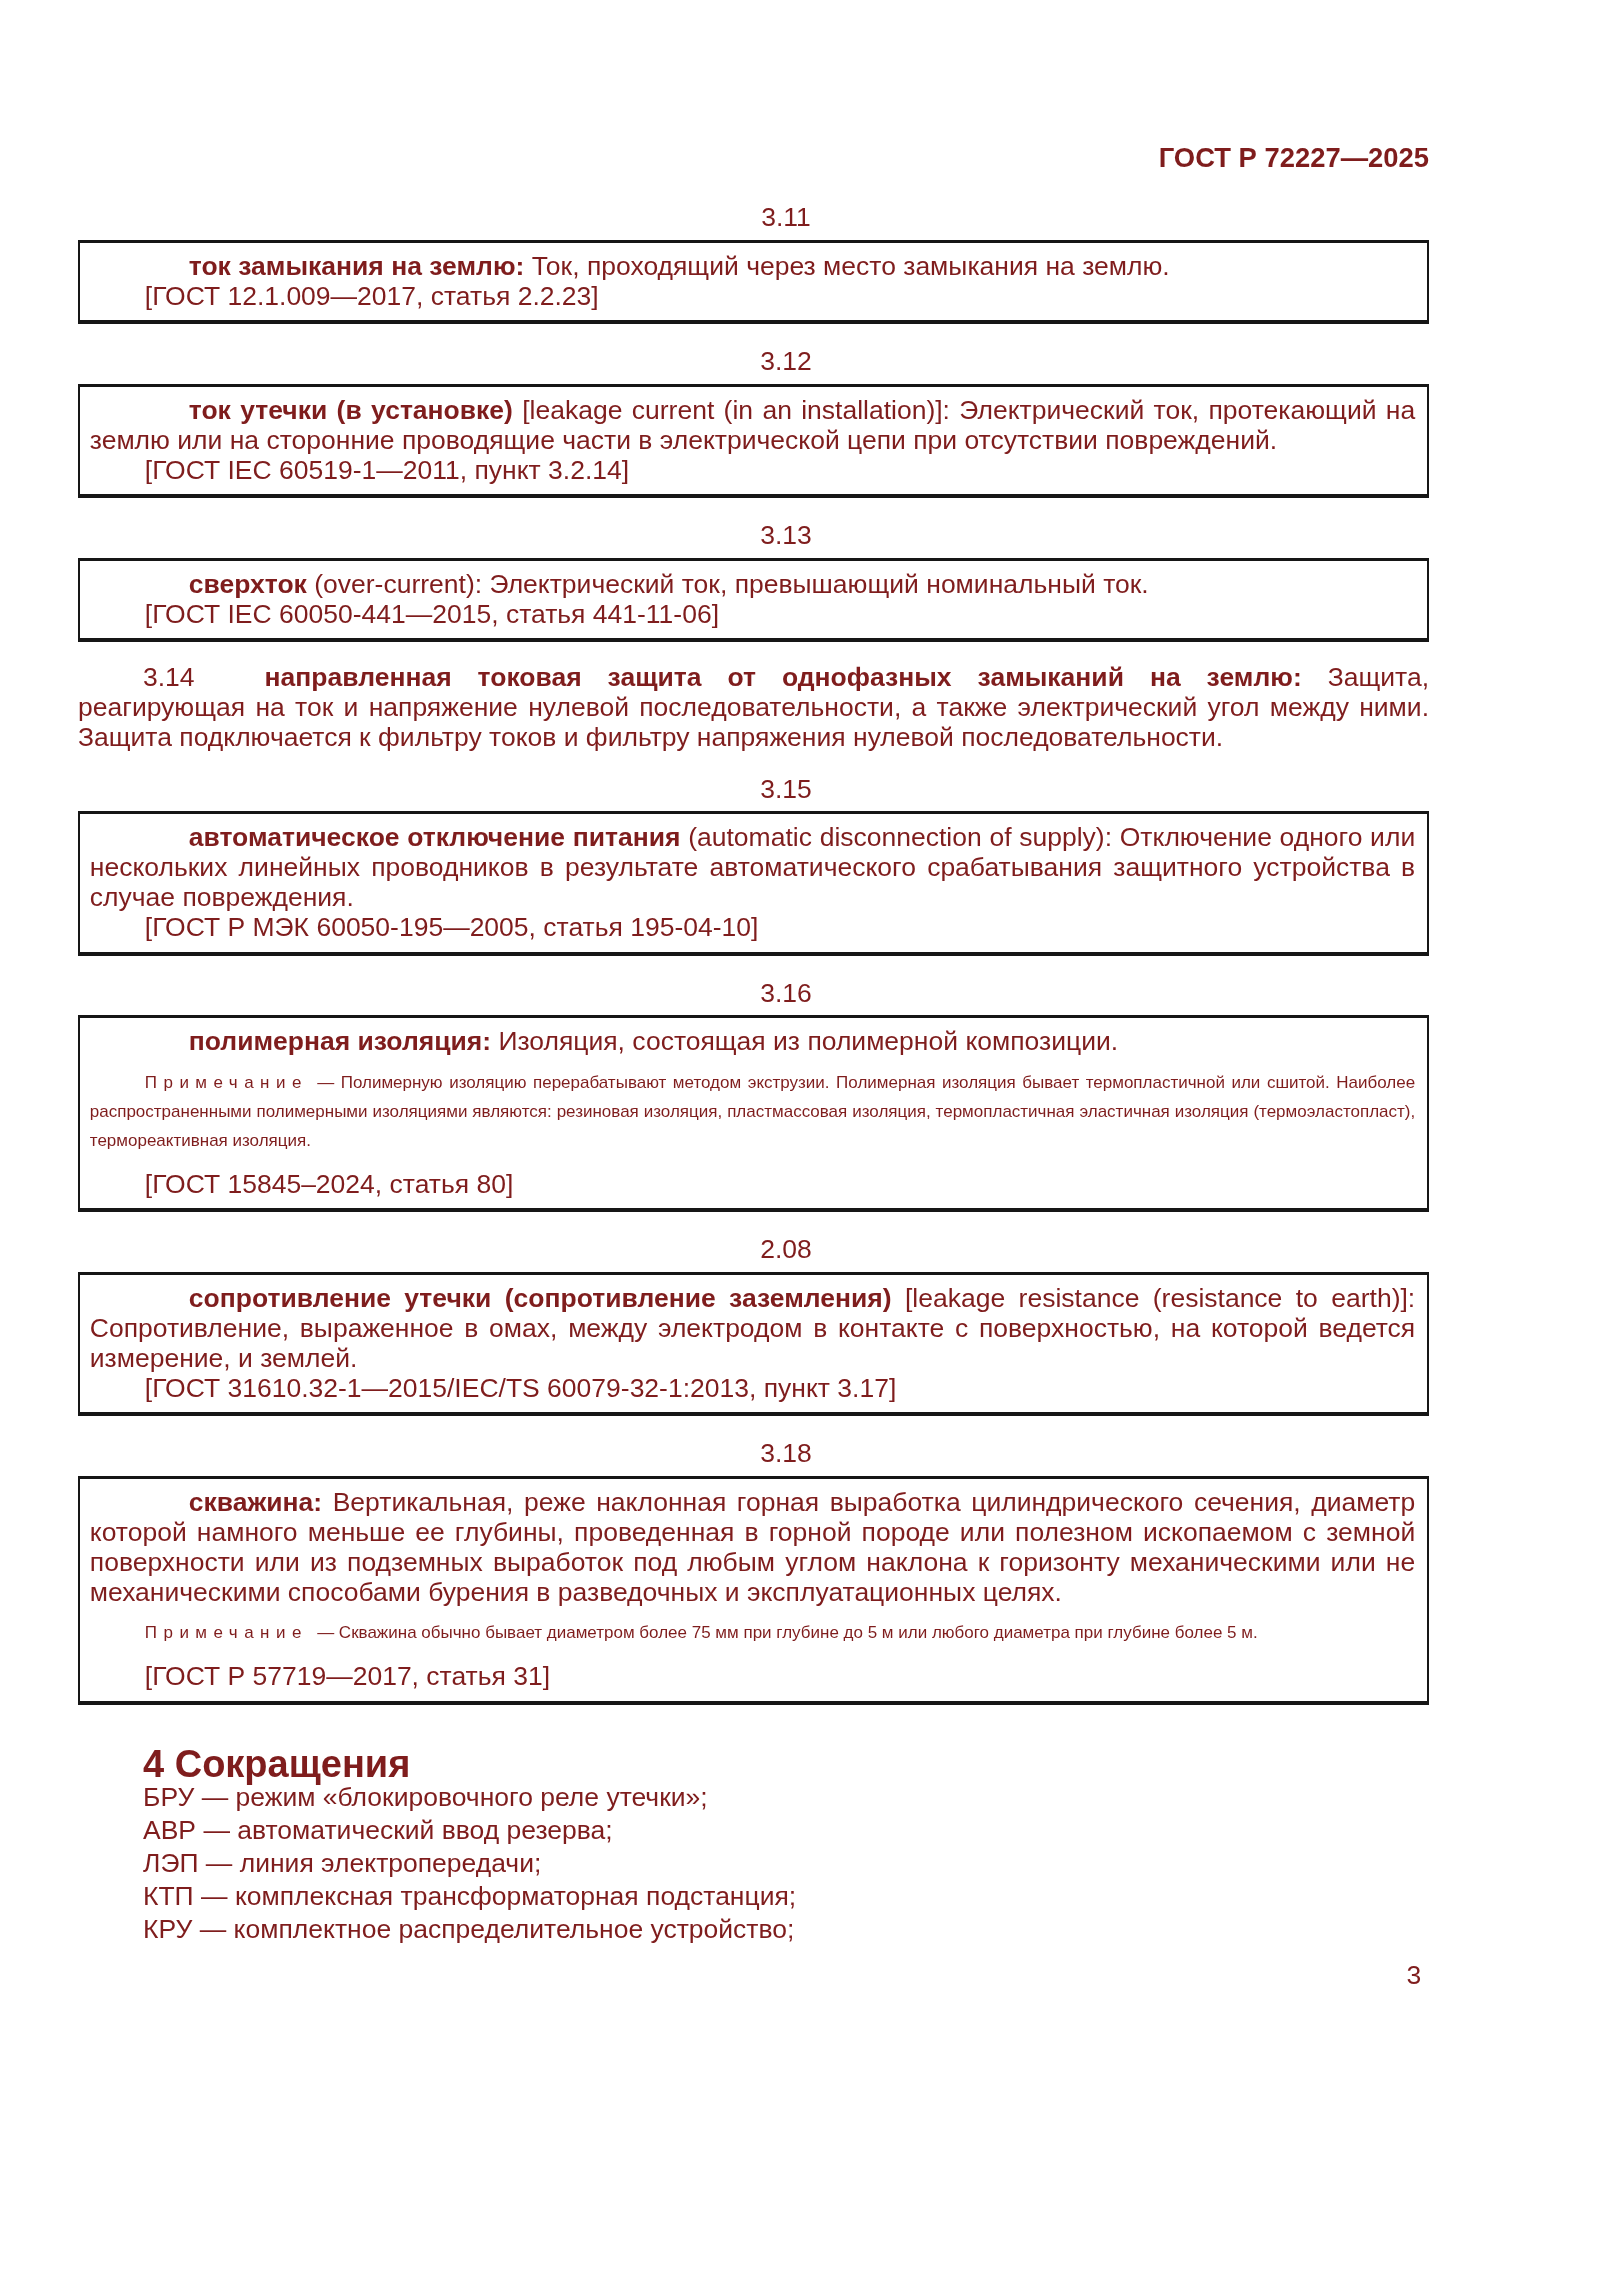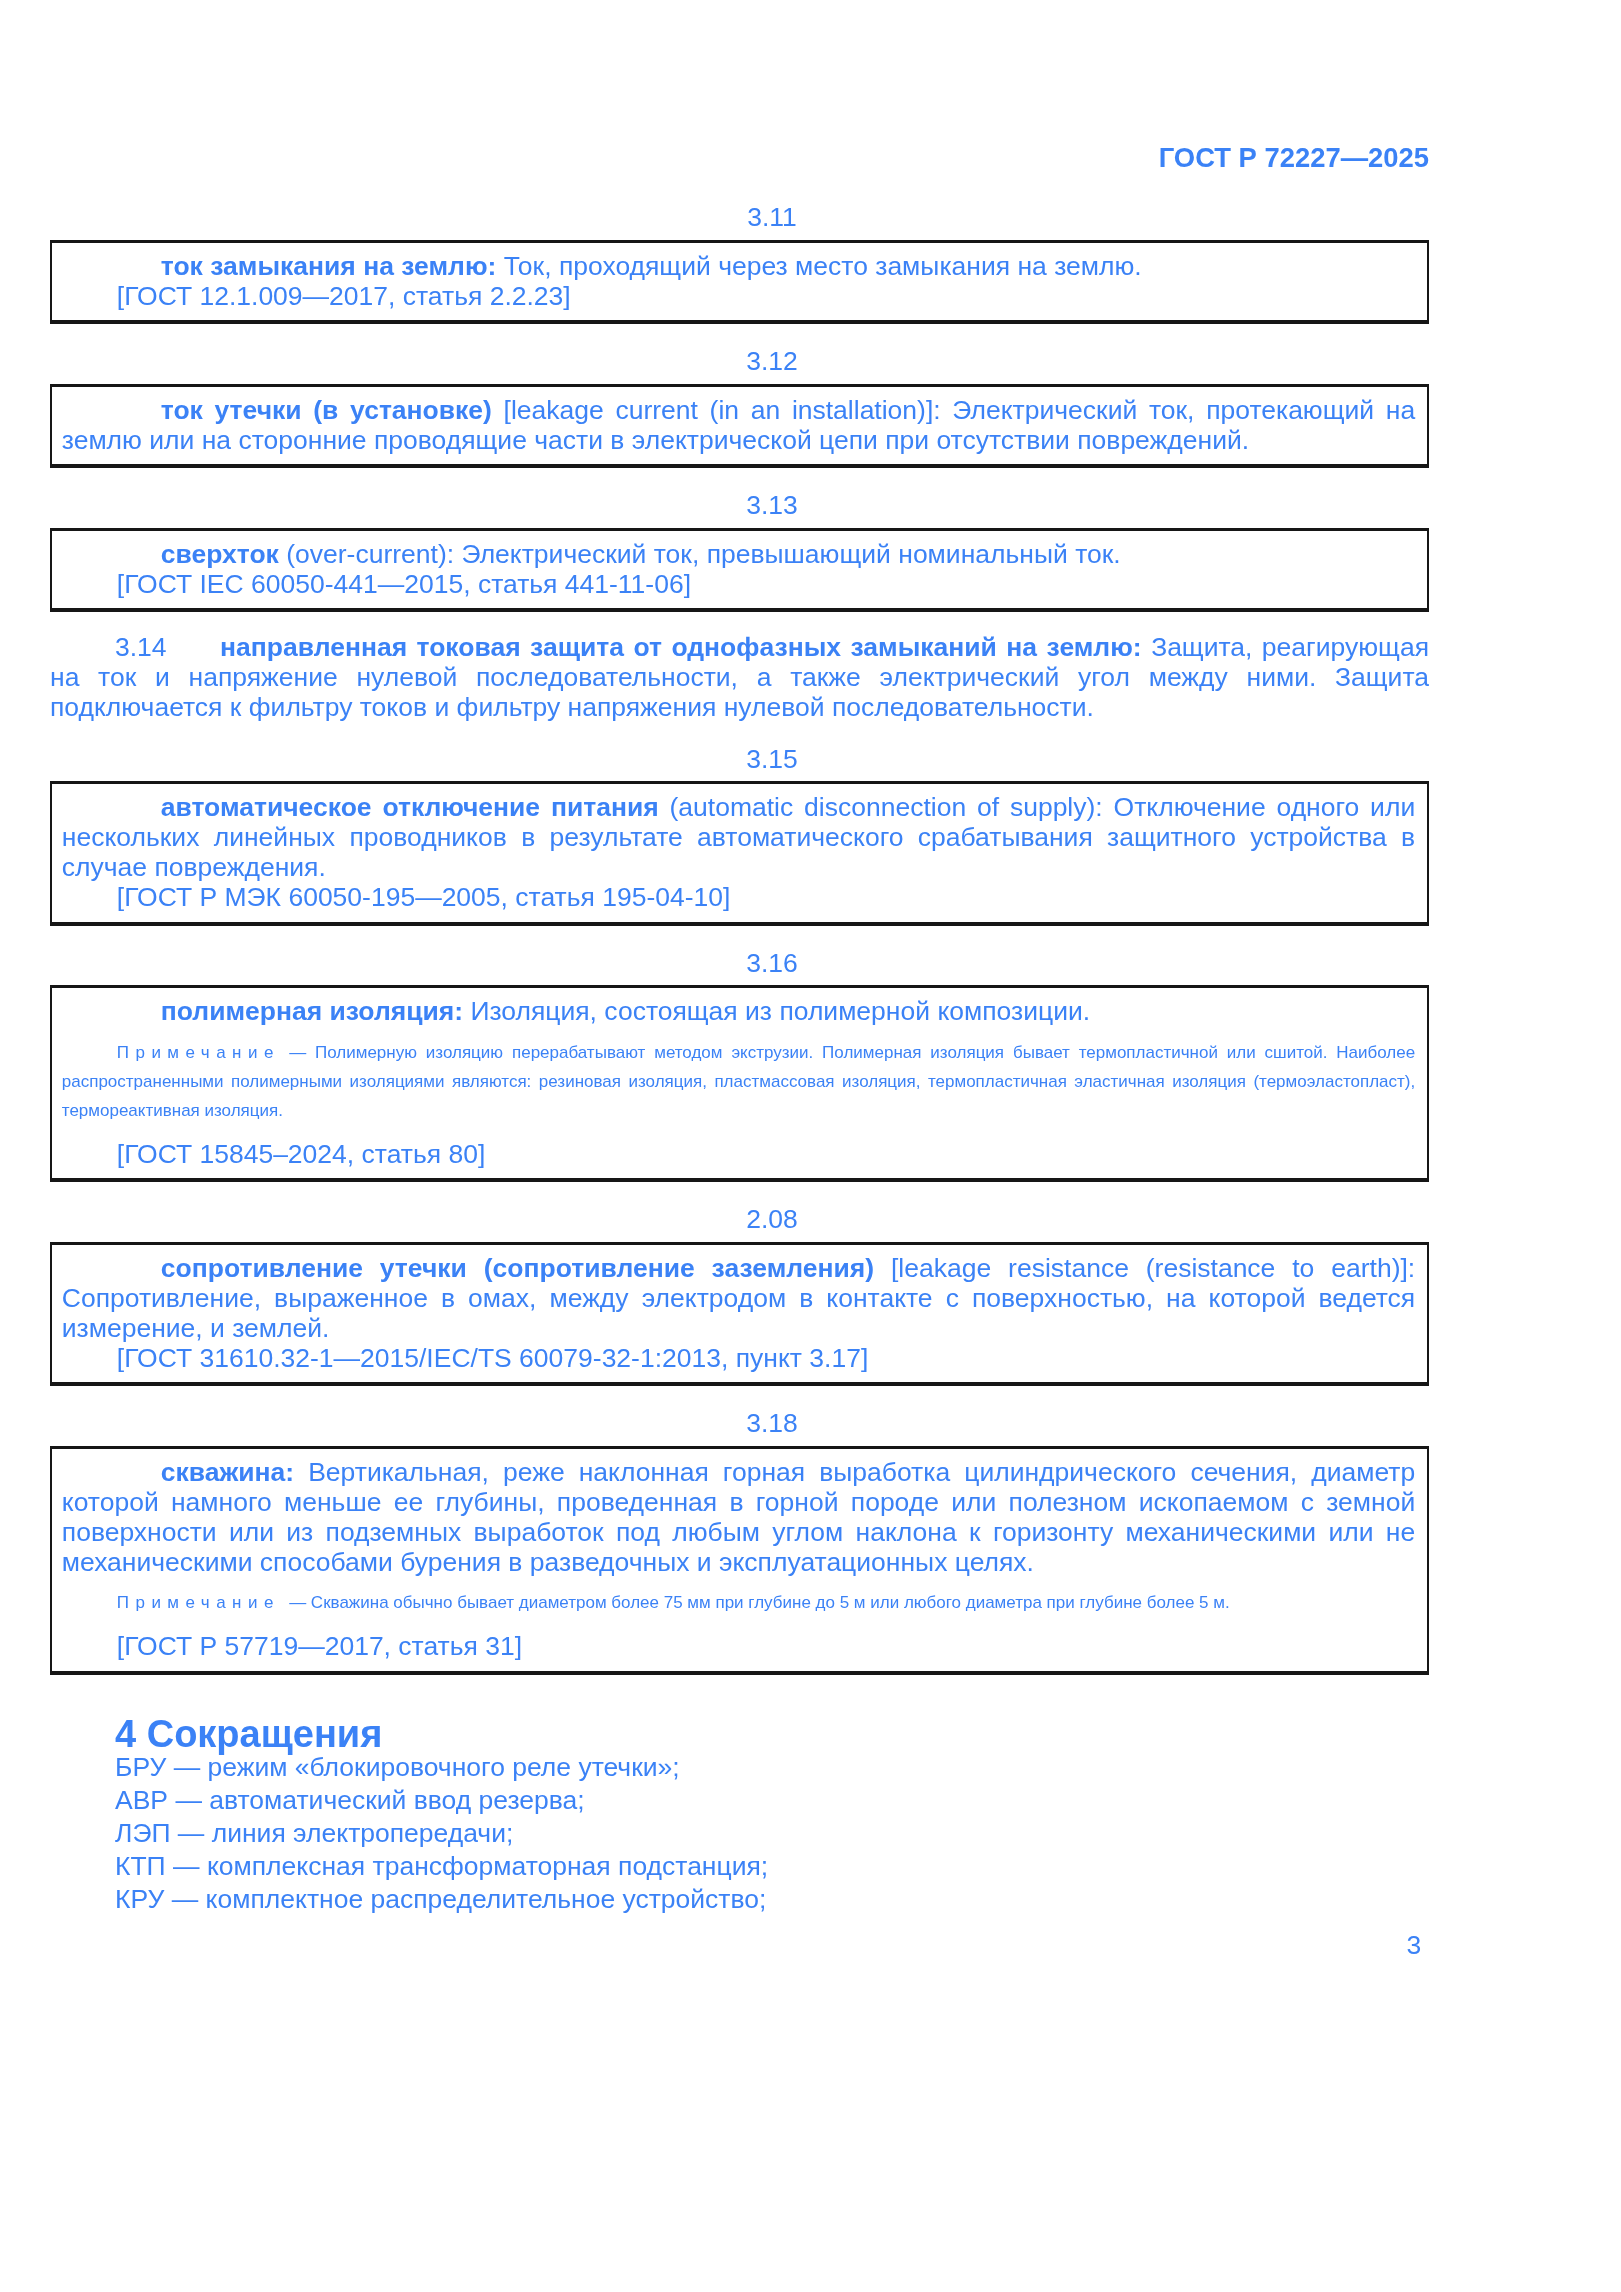--- a/index.html
+++ b/index.html
@@ -2,25 +2,25 @@
 <html><head>
 <meta charset="utf-8">
 <style>
   html, body { margin: 0; padding: 0; background: #ffffff; }
   .page {
     position: relative;
     width: 1621px;
     height: 2066px;
     box-sizing: border-box;
     background: #ffffff;
-    color: #3b82f6;
+    color: #7f1d1d;
     font-family: "Liberation Sans", sans-serif;
     font-size: 26.5px;
     line-height: 30px;
-    padding: 143px 192px 0 50px;
+    padding: 143px 192px 0 78px;
     overflow: hidden;
   }
   .gost-header {
     text-align: right;
     font-weight: bold;
     font-size: 27.4px;
     line-height: 30px;
   }
   .sec-label { margin: 21.6px 0 0 65px; text-align: center; }
   .sec-label.first { margin-top: 29px; }
@@ -57,20 +57,21 @@
 
   <div class="sec-label first">3.11</div>
   <div class="def-box">
     <div class="para"><span class="b">ток замыкания на землю:</span><span> Ток, проходящий через место замыкания на землю.</span></div>
     <div class="para">[ГОСТ 12.1.009—2017, статья 2.2.23]</div>
   </div>
 
   <div class="sec-label">3.12</div>
   <div class="def-box">
     <div class="para"><span class="b">ток утечки (в установке)</span><span> [leakage current (in an installation)]: Электрический ток, протекающий на землю или на сторонние проводящие части в электрической цепи при отсутствии повреждений.</span></div>
+    <div class="para">[ГОСТ IEC 60519-1—2011, пункт 3.2.14]</div>
   </div>
 
   <div class="sec-label">3.13</div>
   <div class="def-box">
     <div class="para"><span class="b">сверхток</span><span> (over-current): Электрический ток, превышающий номинальный ток.</span></div>
     <div class="para">[ГОСТ IEC 60050-441—2015, статья 441-11-06]</div>
   </div>
 
   <div class="para p314"><span>3.14 </span><span class="b">направленная токовая защита от однофазных замыканий на землю:</span><span> Защита, реагирующая на ток и напряжение нулевой последовательности, а также электрический угол между ними. Защита подключается к фильтру токов и фильтру напряжения нулевой последовательности.</span></div>
 

